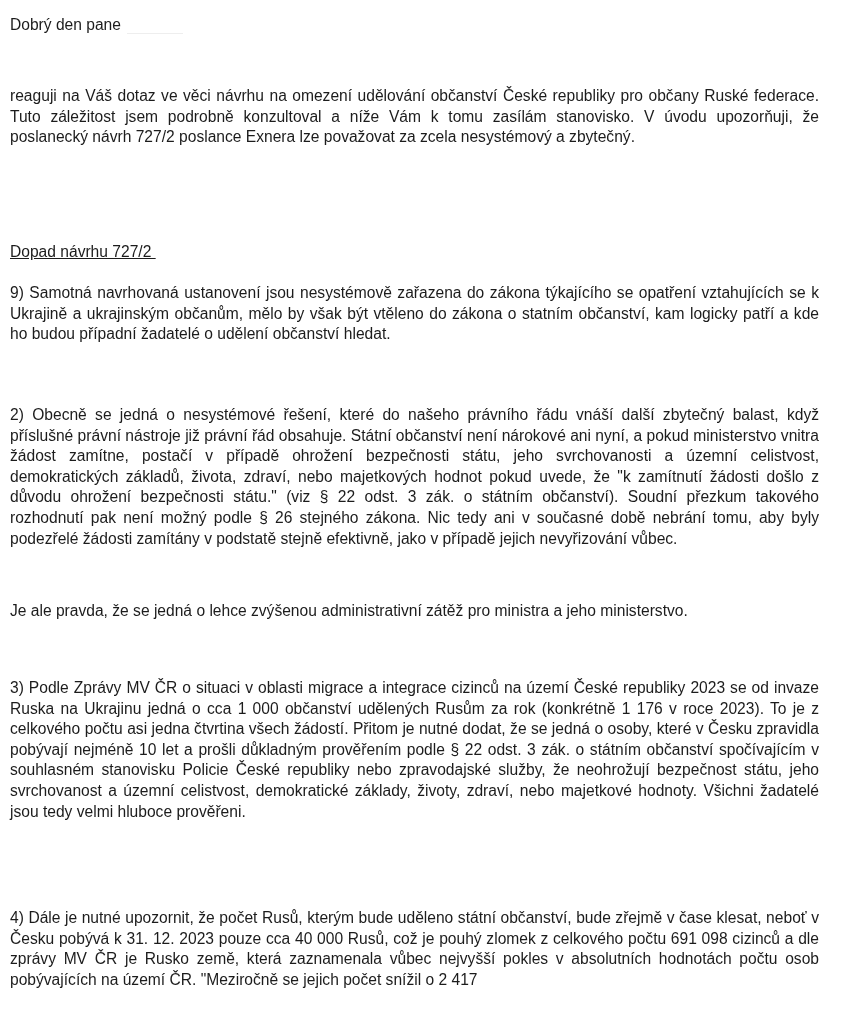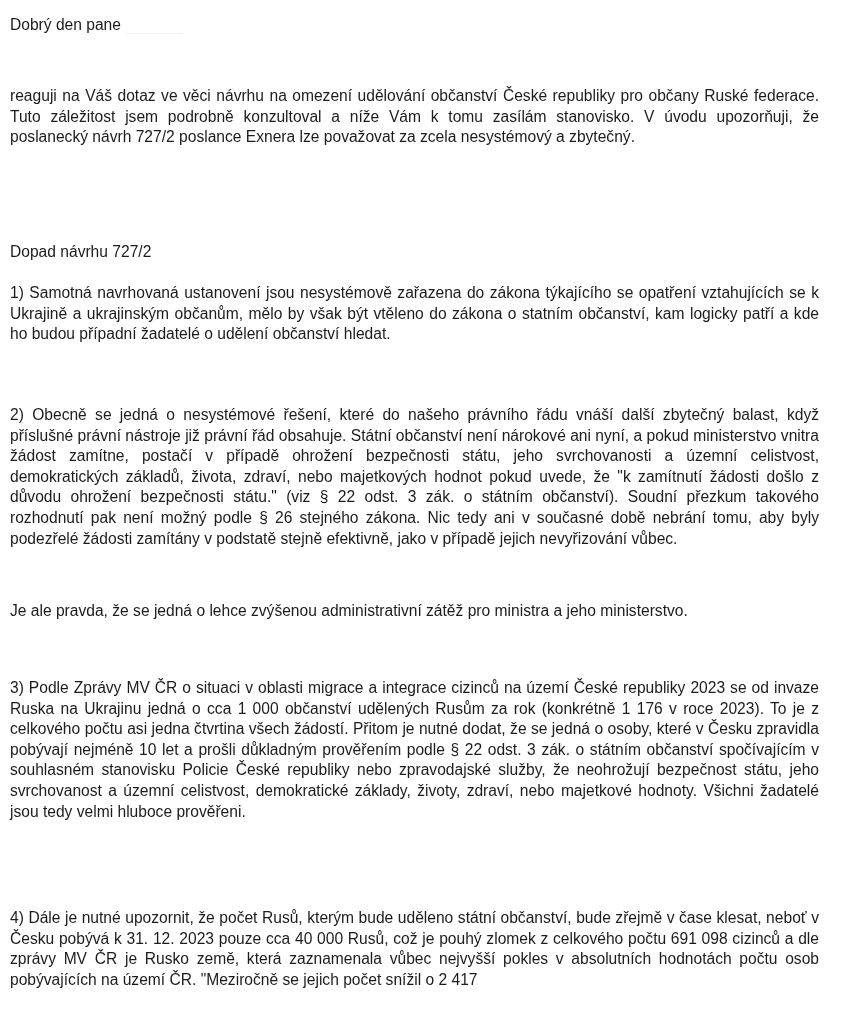--- a/index.html
+++ b/index.html
@@ -13,37 +13,37 @@
   .redact {
     display: inline-block; width: 56px; height: 14px; vertical-align: -4px;
     border-bottom: 1px solid #eeeeee; margin-left: 2px;
   }
   .para {
     position: absolute; left: 10px; width: 809px;
     line-height: 20.6px; text-align: justify; margin: 0;
   }
   .heading {
     position: absolute; left: 10px; top: 242px; line-height: 20px;
-    white-space: pre;
+    text-decoration: underline; white-space: pre;
   }
 </style>
 </head>
 <body>
 
 <div class="page">
   <div class="greeting">
     <span>Dobrý den pane</span>
     <span class="redact"></span>
   </div>
 
   <p class="para" style="top:86px;">reaguji na Váš dotaz ve věci návrhu na omezení udělování občanství České republiky pro občany Ruské federace. Tuto záležitost jsem podrobně konzultoval a níže Vám k tomu zasílám stanovisko. V úvodu upozorňuji, že poslanecký návrh 727/2 poslance Exnera lze považovat za  zcela nesystémový a zbytečný.</p>
 
   <div class="heading">Dopad návrhu 727/2 </div>
 
-  <p class="para" style="top:283px;">1) Samotná navrhovaná ustanovení jsou nesystémově zařazena do zákona týkajícího se opatření vztahujících se k Ukrajině a ukrajinským občanům, mělo by však být vtěleno do zákona o statním občanství, kam logicky patří a kde ho budou případní žadatelé o udělení občanství hledat.</p>
+  <p class="para" style="top:283px;">9) Samotná navrhovaná ustanovení jsou nesystémově zařazena do zákona týkajícího se opatření vztahujících se k Ukrajině a ukrajinským občanům, mělo by však být vtěleno do zákona o statním občanství, kam logicky patří a kde ho budou případní žadatelé o udělení občanství hledat.</p>
 
   <p class="para" style="top:405px;white-space:pre-line;"> 2) Obecně se jedná o nesystémové řešení, které do našeho právního řádu vnáší další zbytečný balast, když příslušné právní nástroje již právní řád obsahuje. Státní občanství není nárokové ani nyní, a pokud ministerstvo vnitra žádost zamítne, postačí v případě ohrožení bezpečnosti státu, jeho svrchovanosti a územní celistvost, demokratických základů, života, zdraví, nebo majetkových hodnot pokud uvede, že "k zamítnutí žádosti došlo z důvodu ohrožení bezpečnosti státu." (viz § 22 odst. 3 zák. o státním občanství). Soudní přezkum takového rozhodnutí pak není možný podle § 26 stejného zákona. Nic tedy ani v současné době nebrání tomu, aby byly podezřelé žádosti zamítány v podstatě stejně efektivně, jako v případě jejich nevyřizování vůbec.</p>
 
   <p class="para" style="top:561px;margin-top:40px;">Je ale pravda, že se jedná o lehce zvýšenou administrativní zátěž pro ministra a jeho ministerstvo.</p>
 
   <p class="para" style="top:678px;white-space:pre-line;"> 3) Podle Zprávy MV ČR o situaci v oblasti migrace a integrace cizinců na území České republiky 2023 se od invaze Ruska na Ukrajinu jedná o cca 1 000 občanství udělených Rusům za rok (konkrétně 1 176 v roce 2023). To je z celkového počtu asi jedna čtvrtina všech žádostí. Přitom je nutné dodat, že se jedná o osoby, které v Česku zpravidla pobývají nejméně 10 let a prošli důkladným prověřením podle § 22 odst. 3 zák. o státním občanství spočívajícím v souhlasném stanovisku Policie České republiky nebo zpravodajské služby, že neohrožují bezpečnost státu, jeho svrchovanost a územní celistvost, demokratické základy, životy, zdraví, nebo majetkové hodnoty. Všichni žadatelé jsou tedy velmi hluboce prověřeni.</p>
 
   <p class="para" style="top:908px;white-space:pre-line;"> 4) Dále je nutné upozornit, že počet Rusů, kterým bude uděleno státní občanství, bude zřejmě v čase klesat, neboť v Česku pobývá k 31. 12. 2023 pouze cca 40 000 Rusů, což je pouhý zlomek z celkového počtu 691 098 cizinců a dle zprávy MV ČR je Rusko země, která zaznamenala vůbec nejvyšší pokles v absolutních hodnotách počtu osob pobývajících na území ČR. "Meziročně se jejich počet snížil o 2 417</p>
 </div>
 

